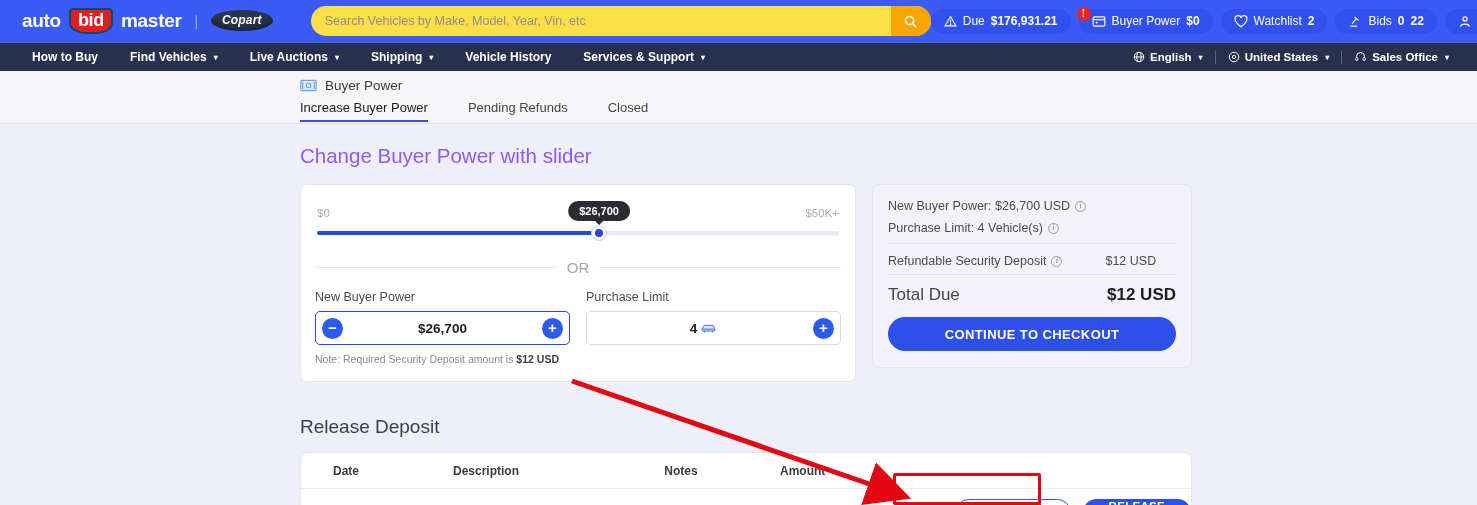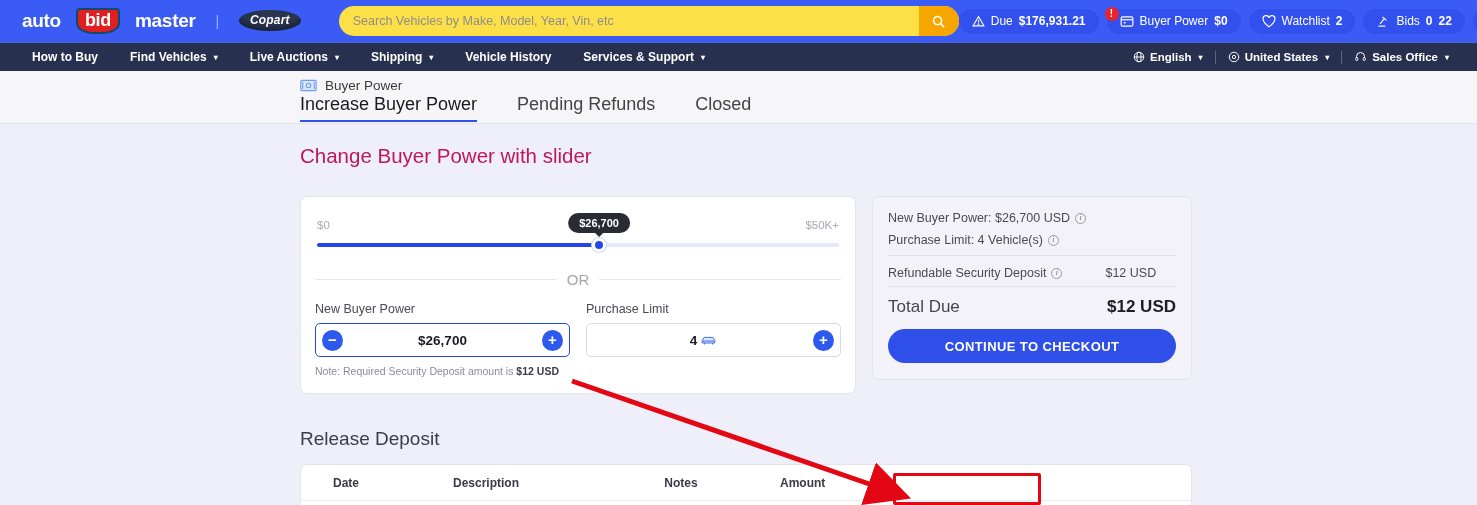--- a/index.html
+++ b/index.html
@@ -27,21 +27,21 @@
     margin-left: 6px;
     flex: 0 0 auto;
   }
   .logo-text {
     font-size: 19px;
     font-weight: bold;
     color: #fff;
     letter-spacing: -0.3px;
     display: flex;
     align-items: center;
-    gap: 15px;
+    gap: 8px;
     white-space: nowrap;
     text-align: right;
   }
   .logo-shield {
     background: #E02020;
     color: #fff;
     font-size: 18px;
     font-weight: bold;
     padding: 1px 7px 3px;
     border-radius: 4px 4px 40% 40%;
@@ -160,37 +160,37 @@
     border-bottom: 1px solid #e2e2ea;
   }
   .bp-title {
     display: flex; align-items: center; gap: 8px;
     padding-top: 7px;
     font-size: 13.5px;
     color: #3b3b3b;
   }
   .tabs { display: flex; align-items: flex-end; gap: 0; margin-top: 7px; height: 22px;}
   .tab {
-    font-size: 18px;
+    font-size: 13px;
     color: #444;
     padding: 0 0 5px 0;
     margin-right: 40px;
     cursor: pointer;
     border-bottom: 2.5px solid transparent;
     white-space: nowrap;
   }
   .tab.active { color: #1a1a1a; border-bottom-color: #2E4FE8; }
 
   
   .main { padding: 0 0 0 300px; position: relative; }
   .h1 {
     font-size: 20.5px;
     font-weight: normal;
-    color: #be185d;
-    margin: 20px 0 28px;
+    color: #8b5cf6;
+    margin: 20px 0 16px;
   }
   .row { display: flex; gap: 16px; align-items: flex-start; }
 
   .card {
     background: #fff;
     border: 1px solid #e4e4ee;
     border-radius: 7px;
     width: 556px;
     padding: 22px 14px 16px;
   }

